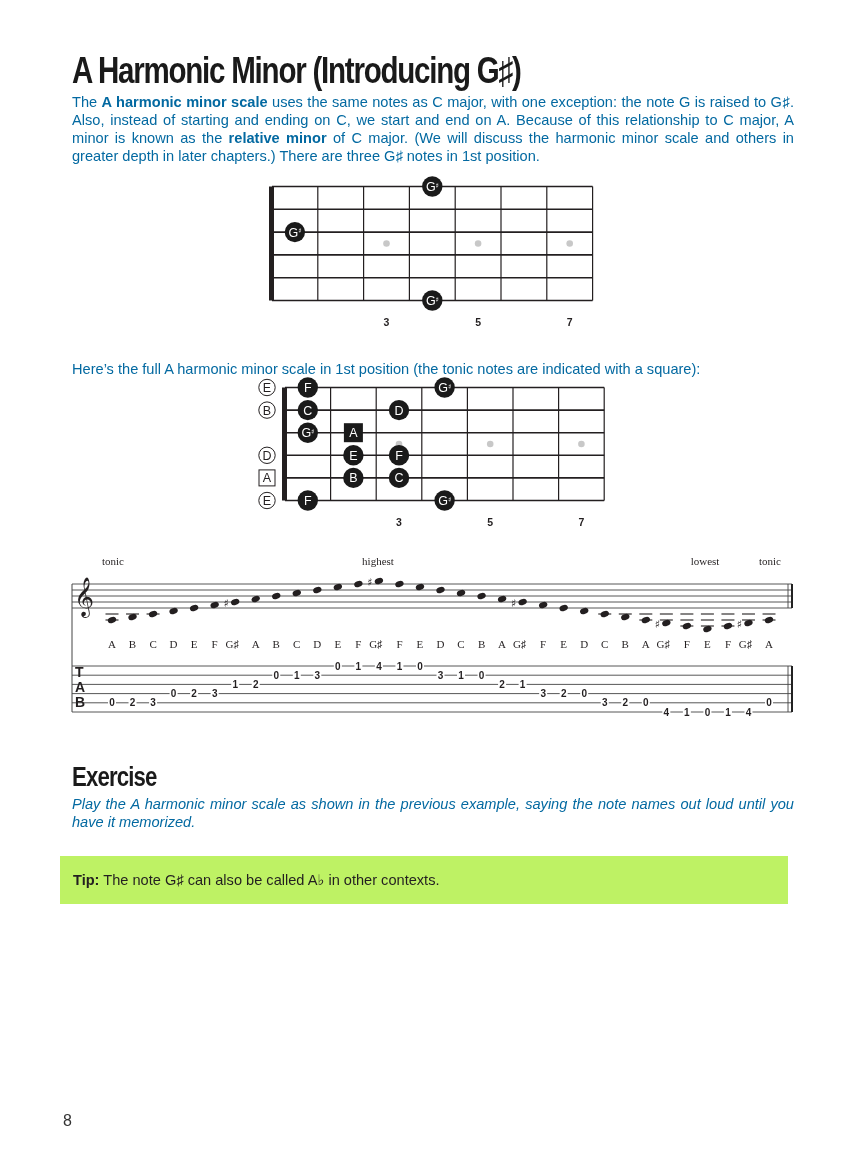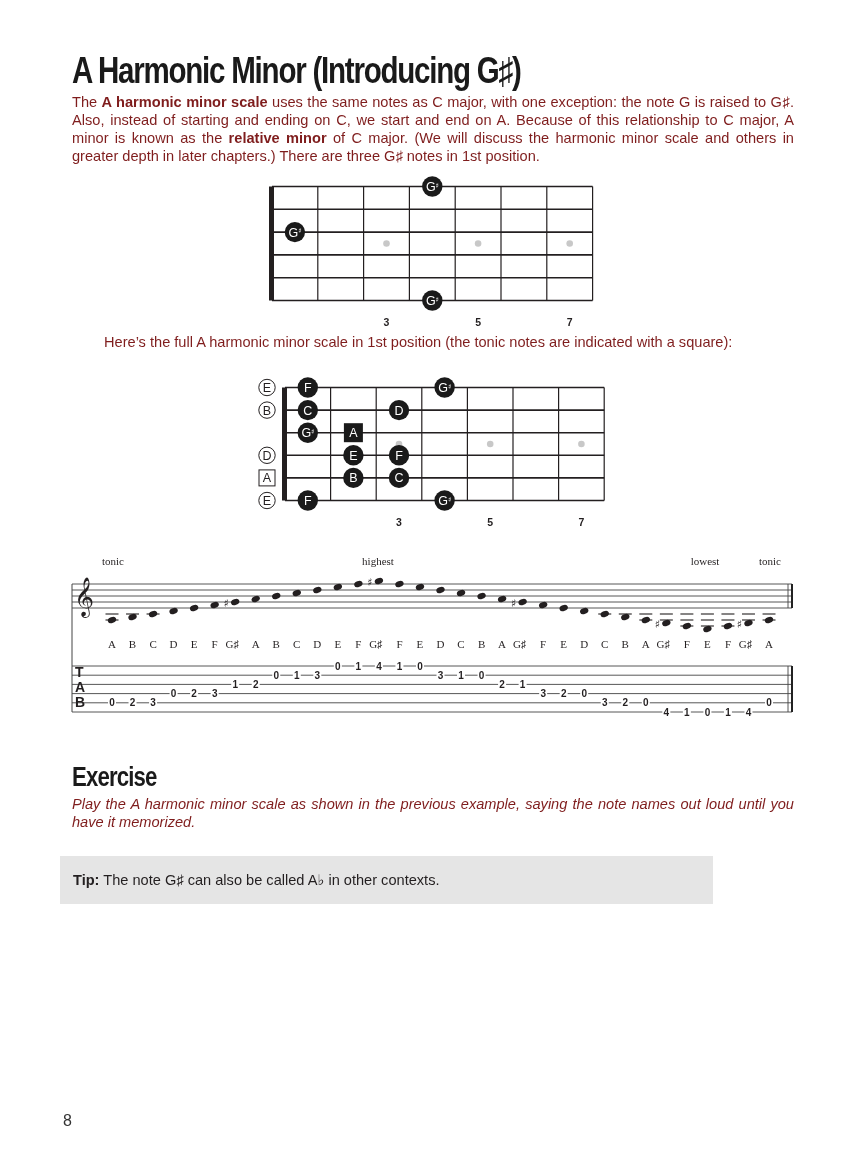--- a/index.html
+++ b/index.html
@@ -6,31 +6,31 @@
   html, body { width: 864px; height: 1152px; background: #ffffff; overflow: hidden; }
   body { position: relative; font-family: "Liberation Sans", sans-serif; color: #231f20; }
   .title {
     position: absolute; left: 72px; top: 50px;
     font-family: "Liberation Sans", sans-serif; font-weight: bold;
     font-size: 36px; letter-spacing: -1.5px; transform: scaleX(0.82); transform-origin: left top;
     white-space: nowrap; color: #1a1a1a;
   }
   .para {
     position: absolute; left: 72px; width: 722px;
-    font-size: 14.6px; line-height: 18px; text-align: justify; color: #7f1d1d;
+    font-size: 14.6px; line-height: 18px; text-align: justify; color: #0369a1;
   }
   .para b { font-weight: bold; }
   .h2 {
     position: absolute; left: 72px; top: 762px;
     font-weight: bold; font-size: 27px; letter-spacing: -1px;
     transform: scaleX(0.82); transform-origin: left top; color: #1a1a1a;
   }
   .tipbox {
-    position: absolute; left: 60px; top: 856px; width: 653px; height: 48px;
-    background: #e5e5e5; padding: 15px 13px; font-size: 14.6px;
+    position: absolute; left: 60px; top: 856px; width: 728px; height: 48px;
+    background: #bef264; padding: 15px 13px; font-size: 14.6px;
   }
   .pagenum { position: absolute; left: 63px; top: 1112px; font-size: 16px; color: #333; }
   svg { position: absolute; left: 0; top: 0; }
   .lbl { font-family: "Liberation Serif", serif; font-size: 11px; fill: #231f20; }
 </style>
 </head>
 <body>
 
 <div class="title">A Harmonic Minor (Introducing G♯)</div>
 
@@ -61,21 +61,21 @@
     <text x="430.79999999999995" y="191" text-anchor="middle" font-family="Liberation Sans, sans-serif" font-size="12.5" fill="#fff">G</text>
     <text x="437.29999999999995" y="187.5" text-anchor="middle" font-family="DejaVu Sans, sans-serif" font-size="7" fill="#fff">♯</text>
     <circle cx="294.9" cy="232.1" r="10.2" fill="#1a1a1a"></circle>
     <text x="293.4" y="236.6" text-anchor="middle" font-family="Liberation Sans, sans-serif" font-size="12.5" fill="#fff">G</text>
     <text x="299.9" y="233.1" text-anchor="middle" font-family="DejaVu Sans, sans-serif" font-size="7" fill="#fff">♯</text>
     <circle cx="432.29999999999995" cy="300.5" r="10.2" fill="#1a1a1a"></circle>
     <text x="430.79999999999995" y="305" text-anchor="middle" font-family="Liberation Sans, sans-serif" font-size="12.5" fill="#fff">G</text>
     <text x="437.29999999999995" y="301.5" text-anchor="middle" font-family="DejaVu Sans, sans-serif" font-size="7" fill="#fff">♯</text>
   </svg>
 
-<div class="para" style="top:333px;margin-left:32px;">Here’s the full A harmonic minor scale in 1st position (the tonic notes are indicated with a square):</div>
+<div class="para" style="top:360px;">Here’s the full A harmonic minor scale in 1st position (the tonic notes are indicated with a square):</div>
 
 <svg id="fb2" width="864" height="1152" style="pointer-events:none">
     <line x1="285" y1="387.5" x2="604.2" y2="387.5" stroke="#231f20" stroke-width="1.6"></line>
     <line x1="285" y1="410.1" x2="604.2" y2="410.1" stroke="#231f20" stroke-width="1.6"></line>
     <line x1="285" y1="432.7" x2="604.2" y2="432.7" stroke="#231f20" stroke-width="1.6"></line>
     <line x1="285" y1="455.3" x2="604.2" y2="455.3" stroke="#231f20" stroke-width="1.6"></line>
     <line x1="285" y1="477.9" x2="604.2" y2="477.9" stroke="#231f20" stroke-width="1.6"></line>
     <line x1="285" y1="500.5" x2="604.2" y2="500.5" stroke="#231f20" stroke-width="1.6"></line>
     <line x1="330.6" y1="387.5" x2="330.6" y2="500.5" stroke="#231f20" stroke-width="1.2"></line>
     <line x1="376.2" y1="387.5" x2="376.2" y2="500.5" stroke="#231f20" stroke-width="1.2"></line>

